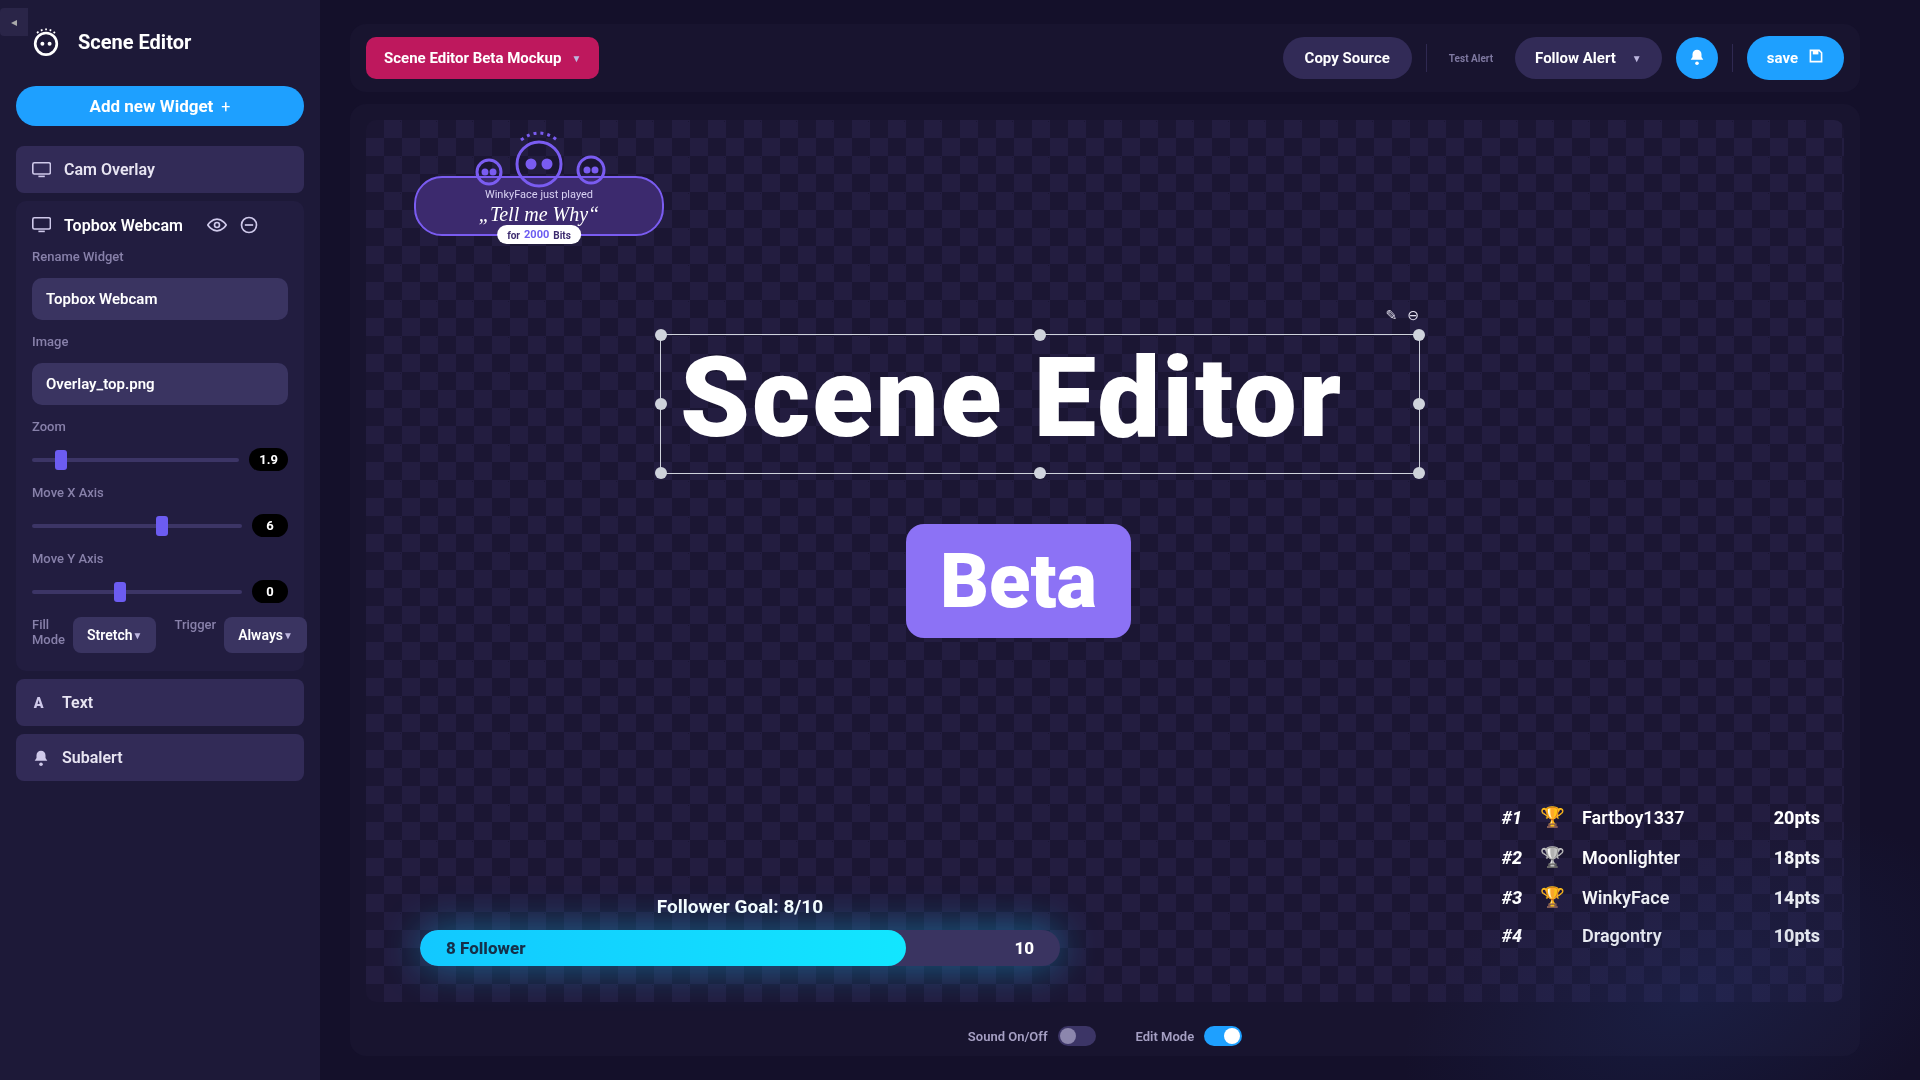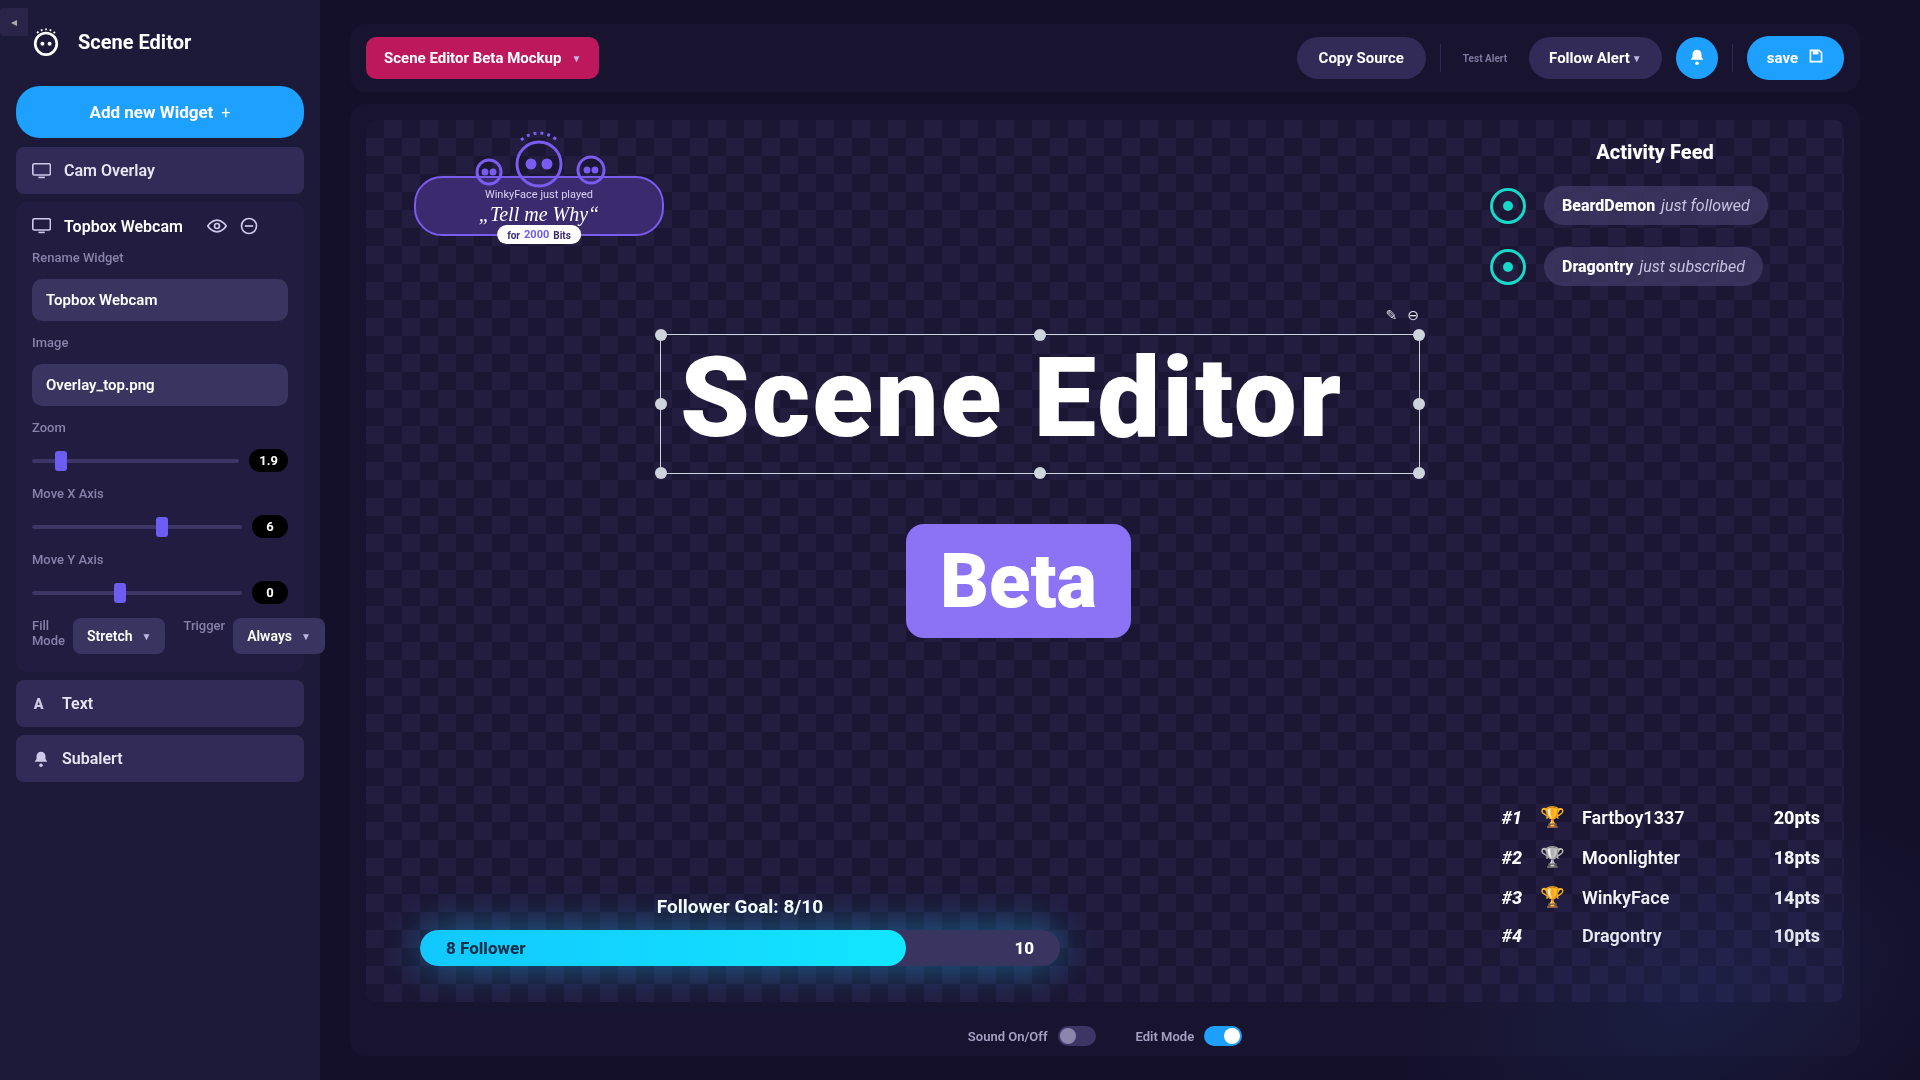--- a/index.html
+++ b/index.html
@@ -11,53 +11,53 @@
 .collapse-tab { position: absolute; left: 0; top: 8px; width: 28px; height: 28px; background: #2a2548; border-radius: 4px 0 0 4px; display: flex; align-items: center; justify-content: center; cursor: pointer; z-index: 10; }
 .collapse-tab::before { content: '◂'; color: #aaa; font-size: 12px; }
 
 
 .sidebar { width: 320px; background: #1d1938; padding: 16px; display: flex; flex-direction: column; gap: 8px; }
 .sidebar-header { display: flex; align-items: center; gap: 14px; padding: 8px 12px 18px; }
 .logo-badge { width: 36px; height: 36px; position: relative; }
 .logo-badge svg { width: 100%; height: 100%; }
 .sidebar-title { font-size: 20px; font-weight: 700; color: #fff; }
 
-.btn-add { background: linear-gradient(90deg, #1ea0ff, #1ea0ff); color: #fff; border: none; border-radius: 24px; padding: 16px 20px; font-size: 17px; font-weight: 700; display: flex; align-items: center; justify-content: center; gap: 8px; cursor: pointer; margin-bottom: 1px; }
+.btn-add { background: linear-gradient(90deg, #1ea0ff, #1ea0ff); color: #fff; border: none; border-radius: 24px; padding: 10px 20px; font-size: 17px; font-weight: 700; display: flex; align-items: center; justify-content: center; gap: 8px; cursor: pointer; margin-bottom: 12px; }
 .btn-add-plus { font-size: 16px; font-weight: 400; }
 
 .widget-item { background: #322b57; border-radius: 8px; padding: 14px 16px; display: flex; align-items: center; gap: 12px; color: #e8e5f2; font-weight: 600; font-size: 16px; cursor: pointer; }
 .wi-icon { width: 20px; height: 16px; display: inline-flex; }
 .eye-icon, .minus-icon { width: 20px; height: 20px; color: #cfc9ea; }
 
 .panel { background: #221d40; border-radius: 10px; padding: 14px 16px 18px; display: flex; flex-direction: column; gap: 14px; }
 .panel .row-head { display:flex; align-items:center; gap:12px; color:#fff; font-weight:600; }
 .field-label { color: #8881aa; font-size: 13px; font-weight: 500; }
 .text-input { background: #3a3461; border: none; border-radius: 10px; padding: 12px 14px; color: #fff; font-size: 15px; font-weight: 600; }
 
 .slider-row { display: flex; align-items: center; gap: 10px; }
 .slider-track { flex: 1; height: 4px; background: #3c3566; border-radius: 4px; position: relative; }
 .slider-thumb { position: absolute; top: 50%; width: 12px; height: 20px; border-radius: 3px; background: #6c5cf1; transform: translate(-50%, -50%); }
 .slider-badge { background: #000000; color: #fff; font-size: 13px; font-weight: 700; padding: 4px 10px; border-radius: 12px; min-width: 36px; text-align: center; }
 
 .two-col { display: flex; gap: 18px; }
 .two-col > div { flex: 1; display: flex; flex-direction: row; gap: 8px; }
-.select-pill { background: #3a3461; border-radius: 8px; padding: 10px 14px; display: flex; align-items: center; justify-content: space-between; color: #fff; font-size: 14px; font-weight: 600; cursor: pointer; gap: 9px; }
+.select-pill { background: #3a3461; border-radius: 8px; padding: 10px 14px; display: flex; align-items: center; justify-content: space-between; color: #fff; font-size: 14px; font-weight: 600; cursor: pointer; }
 .chev { color: #bdb7df; font-size: 10px; }
 
 .widget-mini .mi-icon { width: 18px; height: 18px; }
 
 
 .main { flex: 1; padding: 24px 60px 24px 30px; display: flex; flex-direction: column; gap: 12px; }
 .toolbar { background: #18142f; border-radius: 16px; padding: 12px 16px; display: flex; align-items: center; gap: 14px; }
 .scene-select { background: #be185d; border-radius: 10px; padding: 12px 18px; display: flex; align-items: center; gap: 10px; color: #fff; font-size: 15px; font-weight: 700; cursor: pointer; }
 .toolbar .spacer { flex: 1; }
 .btn-ghost { background: #322b57; color: #fff; border: none; border-radius: 22px; padding: 12px 22px; font-size: 15px; font-weight: 700; cursor: pointer; }
 .link-muted { color: #7e78a0; font-size: 10px; font-weight: 700; cursor: pointer; padding: 0 8px; }
 .divider-v { width: 1px; height: 28px; background: #2f2951; }
-.pill-select { background: #322b57; border-radius: 22px; padding: 12px 20px; display: flex; align-items: center; gap: 2px; color: #fff; font-size: 15px; font-weight: 700; cursor: pointer; }
+.pill-select { background: #322b57; border-radius: 22px; padding: 12px 20px; display: flex; align-items: center; gap: 16px; color: #fff; font-size: 15px; font-weight: 700; cursor: pointer; }
 .btn-round { width: 42px; height: 42px; border-radius: 50%; background: #1ea0ff; display: flex; align-items: center; justify-content: center; cursor: pointer; border: none; }
 .btn-save { background: #1ea0ff; color: #fff; border: none; border-radius: 22px; padding: 12px 20px; display: flex; align-items: center; gap: 10px; font-size: 15px; font-weight: 700; cursor: pointer; }
 
 
 .canvas-wrap { background: #18142f; border-radius: 16px; flex: 1; position: relative; overflow: hidden; }
 .checker { position: absolute; inset: 16px 16px 54px 16px; background-color: #1b1633;
   background-image: linear-gradient(45deg, #231d40 25%, transparent 25%), linear-gradient(-45deg, #231d40 25%, transparent 25%), linear-gradient(45deg, transparent 75%, #231d40 75%), linear-gradient(-45deg, transparent 75%, #231d40 75%);
   background-size: 36px 36px; background-position: 0 0, 0 18px, 18px -18px, -18px 0px; border-radius: 10px; }
 
 .overlay-badge { position: absolute; left: 64px; top: 40px; width: 250px; }
@@ -310,37 +310,20 @@
 
       <div class="goal-wrap">
         <div class="goal-title">Follower Goal: 8/10</div>
         <div class="goal-bar">
           <div class="goal-fill" id="goal-fill" style="width: 76%;"></div>
           <div class="goal-left">8 Follower</div>
           <div class="goal-right">10</div>
         </div>
       </div>
 
-      <div class="feed">
-        <div class="feed-title">Activity Feed</div>
-        <div class="feed-row">
-          <div class="feed-dot"></div>
-          <div class="feed-pill">
-            <span class="feed-user">BeardDemon</span>
-            <span class="feed-action">just followed</span>
-          </div>
-        </div>
-        <div class="feed-row">
-          <div class="feed-dot"></div>
-          <div class="feed-pill">
-            <span class="feed-user">Dragontry</span>
-            <span class="feed-action">just subscribed</span>
-          </div>
-        </div>
-      </div>
 
       <div class="board">
         <div class="board-row">
           <span class="rank">#1</span>
           <span class="trophy">🏆</span>
           <span class="bname">Fartboy1337</span>
           <span class="bpts">20pts</span>
         </div>
         <div class="board-row">
           <span class="rank">#2</span>

